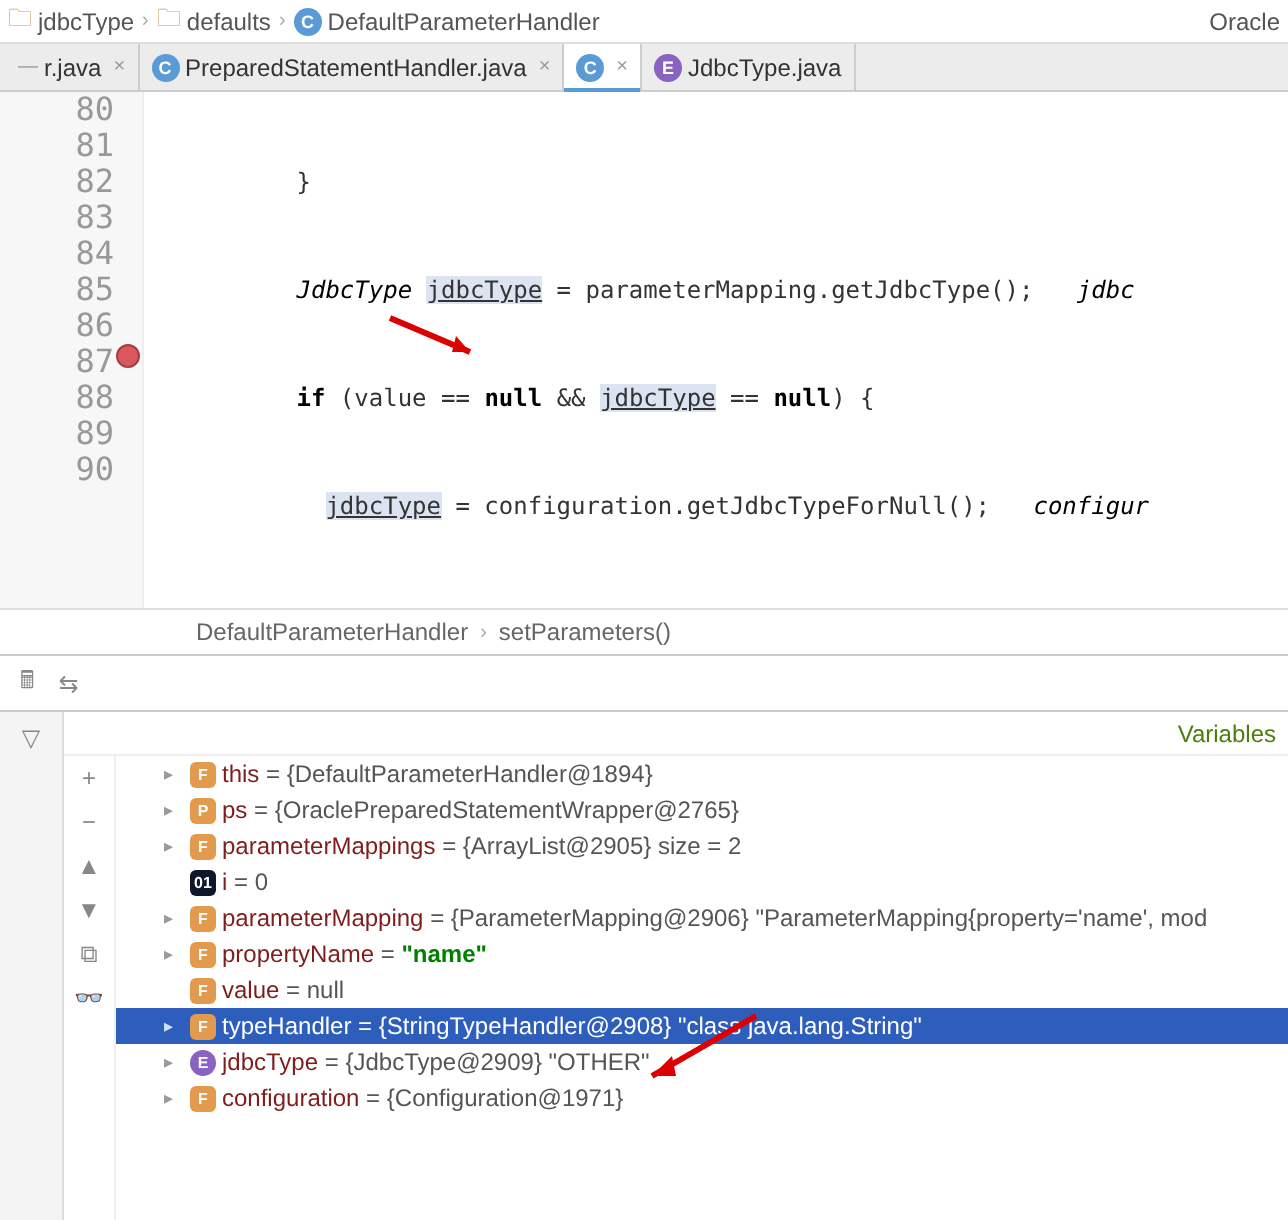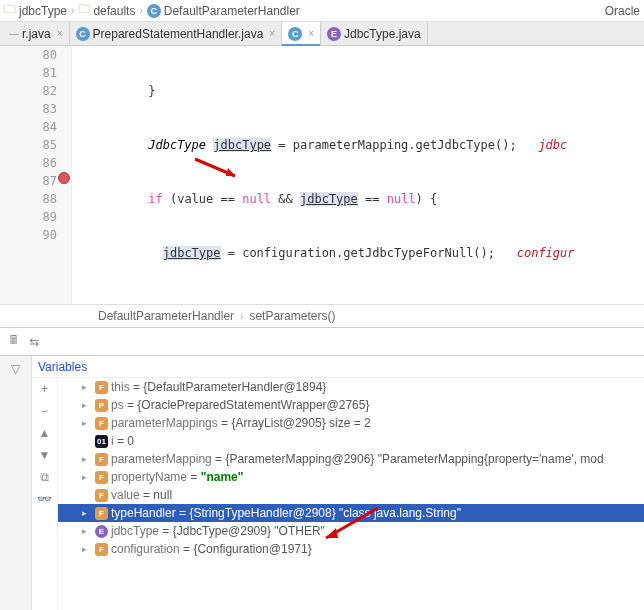--- a/index.html
+++ b/index.html
@@ -9,49 +9,49 @@
 .chev { color: #aaa; font-size: 10px; }
 .tabs { display: flex; height: 24px; border-bottom: 1px solid #ccc; background: #ececec; }
 .tab { display: flex; align-items: center; padding: 0 6px; border-right: 1px solid #ccc; gap: 3px; background: #ececec; cursor: pointer; position: relative; }
 .tab.active { background: #fff; }
 .tab.active::after { content: ""; position: absolute; left: 0; right: 0; bottom: -1px; height: 2px; background: #5a9bd5; }
 .tab .close { color: #999; font-size: 10px; margin-left: 3px; }
 .icon-c { display: inline-flex; width: 14px; height: 14px; border-radius: 50%; background: #5a9bd5; color: #fff; align-items: center; justify-content: center; font-size: 9px; font-weight: bold; }
 .icon-e { display: inline-flex; width: 14px; height: 14px; border-radius: 50%; background: #8a62c0; color: #fff; align-items: center; justify-content: center; font-size: 9px; font-weight: bold; }
 .icon-folder { color: #c9a066; }
 .editor { display: flex; height: 258px; background: #fff; position: relative; }
-.gutter { width: 72px; background: #f7f7f7; color: #999; text-align: right; font-family: Consolas, monospace; font-size: 12px; line-height: 18px; border-right: 1px solid #eee; position: relative; }
+.gutter { width: 72px; background: #f7f7f7; color: #999; text-align: right; font-family: Consolas, monospace; font-size: 16px; line-height: 18px; border-right: 1px solid #eee; position: relative; }
 .gutter .ln { height: 18px; padding-right: 14px; }
 .gutter .bp { position: absolute; left: 58px; top: 126px; width: 12px; height: 12px; border-radius: 50%; background: #db5860; border: 1px solid #a04040; }
 .code { flex: 1; font-family: Consolas, monospace; font-size: 12px; line-height: 18px; white-space: pre; position: relative; overflow: hidden; }
 .line { height: 18px; padding-left: 4px; }
-.kw { color: #ec4899; font-weight: normal; }
+.kw { color: #000000; font-weight: bold; }
 .cls { color: #000; font-style: italic; }
-.cm { color: #b91c1c; font-style: italic; }
+.cm { color: #000000; font-style: italic; }
 .und { text-decoration: underline; }
 .hl-var { background: #dce4f2; }
 .arrow1 { position: absolute; left: 118px; top: 108px; width: 60px; height: 30px; }
 .method-bar { height: 24px; border-top: 1px solid #ddd; border-bottom: 1px solid #ccc; display: flex; align-items: center; padding-left: 98px; color: #666; gap: 6px; }
 .tool-row { height: 28px; border-bottom: 1px solid #ccc; display: flex; align-items: center; padding-left: 10px; gap: 12px; color: #888; }
 .vars-panel { display: flex; height: 254px; }
 .vars-left { width: 32px; border-right: 1px solid #ddd; background: #f4f4f4; display: flex; flex-direction: column; align-items: center; padding-top: 6px; gap: 10px; color: #888; position: relative; }
 .vars-main { flex: 1; overflow: hidden; position: relative; }
-.vars-header { height: 22px; padding: 0 6px; display: flex; align-items: center; font-weight: normal; color: #1d4ed8; border-bottom: 1px solid #eee; }
+.vars-header { height: 22px; padding: 0 6px; display: flex; align-items: center; font-weight: normal; color: #4d7c0f; border-bottom: 1px solid #eee; justify-content: flex-end; }
 .vars-toolbar { position: absolute; left: 0; top: 22px; width: 26px; bottom: 0; display: flex; flex-direction: column; align-items: center; padding-top: 4px; gap: 8px; color: #888; border-right: 1px solid #eee; }
 .vars-tree { position: absolute; left: 26px; right: 0; top: 22px; bottom: 0; overflow: hidden; }
 .var-row { display: flex; align-items: center; height: 18px; padding-left: 24px; gap: 3px; }
 .var-row.sel { background: #2e5ebc; color: #fff; }
 .var-row .arrow { width: 10px; color: #999; font-size: 9px; }
 .var-row.sel .arrow { color: #cfe0ff; }
 .var-badge { display: inline-flex; width: 13px; height: 13px; border-radius: 3px; align-items: center; justify-content: center; font-size: 8px; font-weight: bold; color: #fff; }
 .bf { background: #e29a4f; }
 .bp2 { background: #e29a4f; }
 .boi { background: #0f172a; }
 .be { background: #8a62c0; border-radius: 50%; }
-.var-name { color: #737373; }
+.var-name { color: #7f1d1d; }
 .var-row.sel .var-name { color: #fff; }
 .var-val { color: #555; }
 .var-row.sel .var-val { color: #fff; }
 .var-text { }
 .tab-strip-right { position: absolute; right: 0; top: 0; display: flex; align-items: center; height: 22px; gap: 4px; padding-right: 4px; color: #555; }
 .top-wrap { position: relative; }
 .arrow2 { position: absolute; left: 260px; top: 128px; width: 70px; height: 40px; z-index: 5; }
 </style>
 </head>
 <body>

